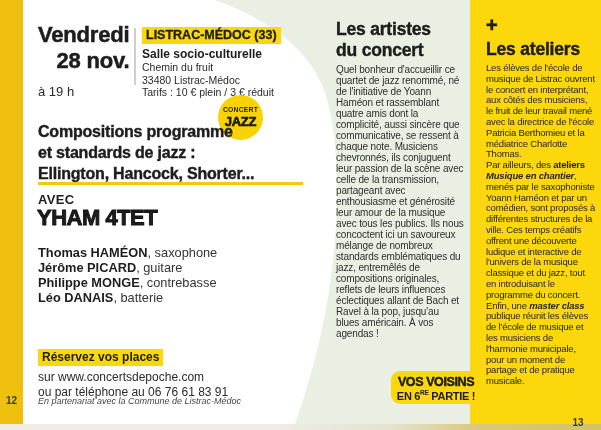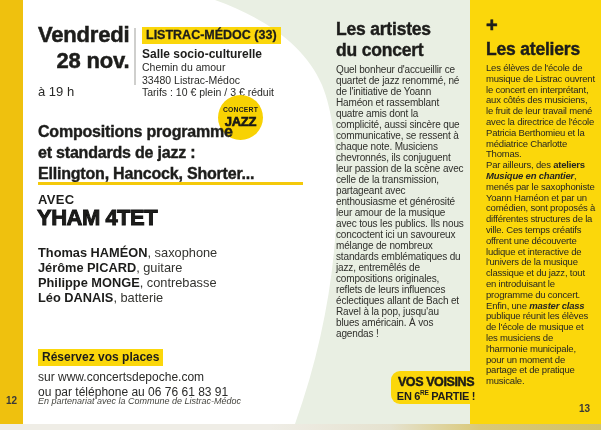--- a/index.html
+++ b/index.html
@@ -5,21 +5,21 @@
   html,body{margin:0;padding:0;background:#fff;}
   #spread{
     position:relative;width:601px;height:430px;overflow:hidden;
     font-family:"Liberation Sans","DejaVu Sans",sans-serif;
     color:#1d1d1b;background:#ffffff;
   }
   
   #spine{position:absolute;left:0;top:0;width:23px;height:424px;background:#efc10e;}
   .pagenum{position:absolute;font-size:10px;font-weight:700;color:#3a3a38;}
   #pagenum-left{left:0;top:395px;width:23px;text-align:center;}
-  #pagenum-right{left:566px;top:403px;width:24px;text-align:right;}
+  #pagenum-right{left:566px;top:417px;width:24px;text-align:center;}
   
   #bottom-edge{position:absolute;left:0;top:424px;width:601px;height:6px;
     background:linear-gradient(to right,#efede6 0%,#efede6 45%,#e5e2cf 65%,#d9c878 80%,#d2c268 100%);}
   
   #green-panel{position:absolute;left:200px;top:0;width:270px;height:424px;}
   
   #yellow-col{position:absolute;left:470px;top:0;width:131px;height:424px;background:#fbd70b;}
 
   
   #date-block{position:absolute;left:38px;top:22px;text-align:right;}
@@ -86,21 +86,21 @@
     <div class="date-line">Vendredi</div>
     <div class="date-line">28 nov.</div>
   </div>
   <div id="date-time">à 19 h</div>
 
   <div id="header-divider"></div>
 
   <div id="venue-block">
     <span class="hl" id="venue-city">LISTRAC-MÉDOC (33)</span>
     <div id="venue-hall">Salle socio-culturelle</div>
-    <div class="venue-line">Chemin du amour</div>
+    <div class="venue-line">Chemin du fruit</div>
     <div class="venue-line">33480 Listrac-Médoc</div>
     <div class="venue-line">Tarifs : 10 € plein / 3 € réduit</div>
   </div>
 
   <div id="jazz-circle">
     <div class="l1">CONCERT</div>
     <div class="l2">JAZZ</div>
   </div>
 
   <div id="program">

